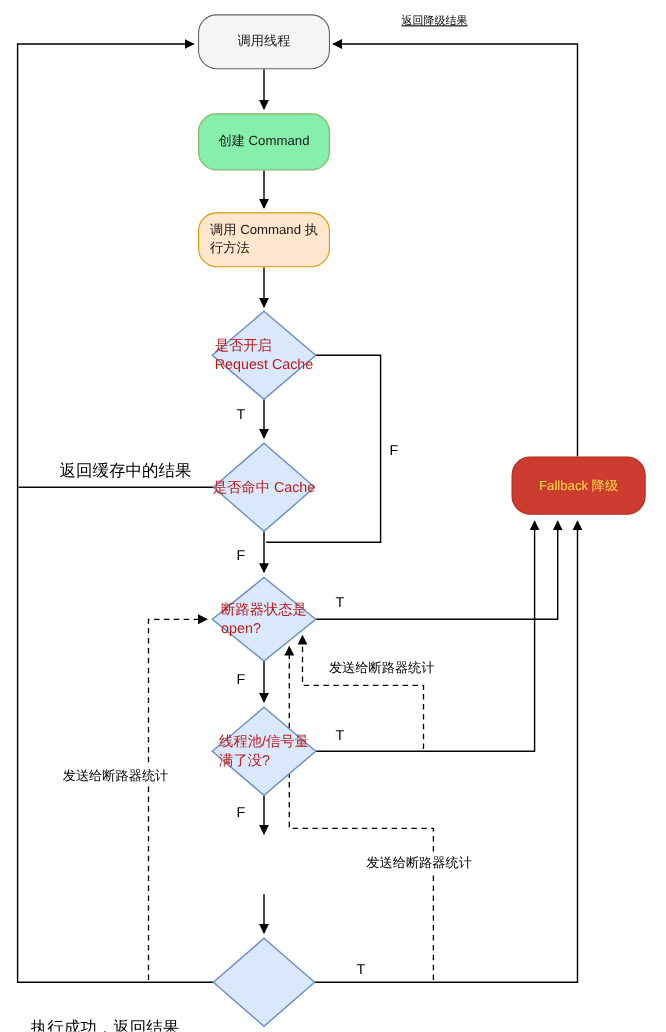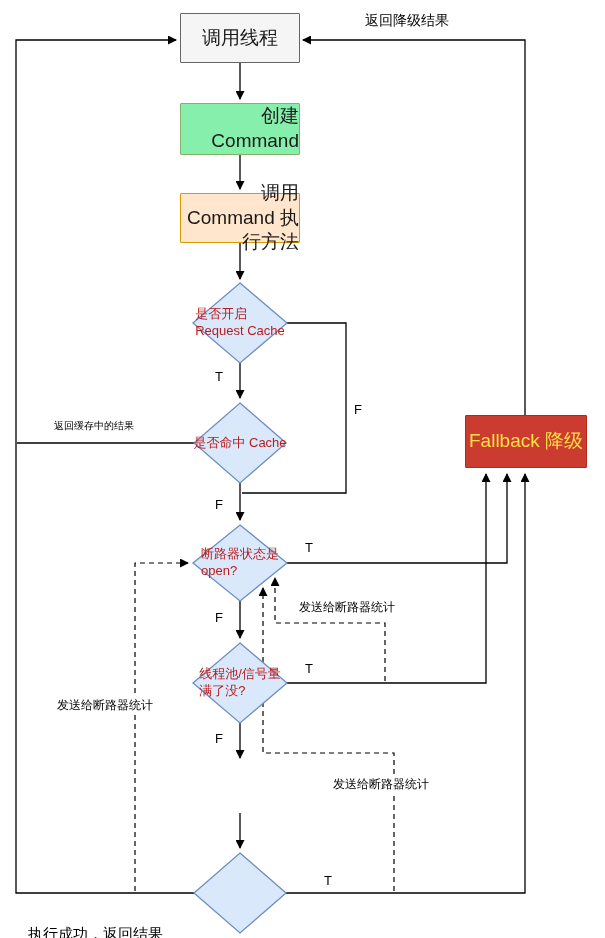--- a/index.html
+++ b/index.html
@@ -3,40 +3,40 @@
 <meta charset="utf-8">
 <style>
   html,body{margin:0;padding:0;background:#ffffff;}
   #canvas{
     position:relative;width:605px;height:938px;background:#ffffff;overflow:hidden;
     font-family:"Liberation Sans","DejaVu Sans",sans-serif;
   }
   #wires{position:absolute;left:0;top:0;width:605px;height:938px;}
   .node{
     position:absolute;display:flex;align-items:center;justify-content:center;
-    text-align:right;font-size:19px;color:#1a1a1a;border-radius:1px;
+    text-align:left;font-size:12px;color:#1a1a1a;border-radius:17px;
     border:1.3px solid #666;white-space:pre-line;line-height:1.3;box-sizing:border-box;
   }
   #node-caller{left:180px;top:13px;width:120px;height:50px;background:#f5f5f5;border-color:#666666;}
   #node-create{left:180px;top:103px;width:120px;height:52px;background:#86efac;border-color:#82b366;}
   #node-invoke{left:180px;top:193px;width:120px;height:50px;background:#ffe6cc;border-color:#d79b00;}
   #node-run{left:180px;top:763px;width:120px;height:50px;background:#ffe6cc;border-color:#d79b00;}
   #node-fallback{left:465px;top:415px;width:122px;height:53px;background:#cc3b2f;border-color:#ae2a1d;color:#fde047;}
   .dlabel{
     position:absolute;width:120px;display:flex;align-items:center;justify-content:center;
     font-size:13px;color:#b91c1c;white-space:pre-line;line-height:1.3;
   }
   #lbl-d1{left:180px;top:293px;height:60px;}
   #lbl-d2{left:180px;top:423px;height:40px;}
   #lbl-d3{left:180px;top:533px;height:60px;}
   #lbl-d4{left:180px;top:653px;height:60px;}
   #lbl-d5{left:180px;top:863px;height:60px;}
   .elabel{position:absolute;font-size:13px;color:#000;background:#ffffff;padding:0 2px;white-space:nowrap;}
-  #lbl-return-fallback{left:363px;top:12px;font-size:14px;}
-  #lbl-return-cached{left:52px;top:419px;font-size:10px;}
+  #lbl-return-fallback{left:363px;top:12px;font-size:10px;text-decoration:underline;}
+  #lbl-return-cached{left:52px;top:419px;font-size:15px;}
   #lbl-success{left:26px;top:901px;font-size:15px;margin-top:24px;}
   #lbl-stats-success{left:55px;top:697px;font-size:12px;}
   #lbl-stats-pool{left:297px;top:599px;font-size:12px;}
   #lbl-stats-error{left:331px;top:776px;font-size:12px;}
   #lbl-t1{left:213px;top:369px;}
   #lbl-f1{left:352px;top:402px;}
   #lbl-f2{left:213px;top:497px;}
   #lbl-t3{left:303px;top:540px;}
   #lbl-f3{left:213px;top:610px;}
   #lbl-t4{left:303px;top:661px;}

